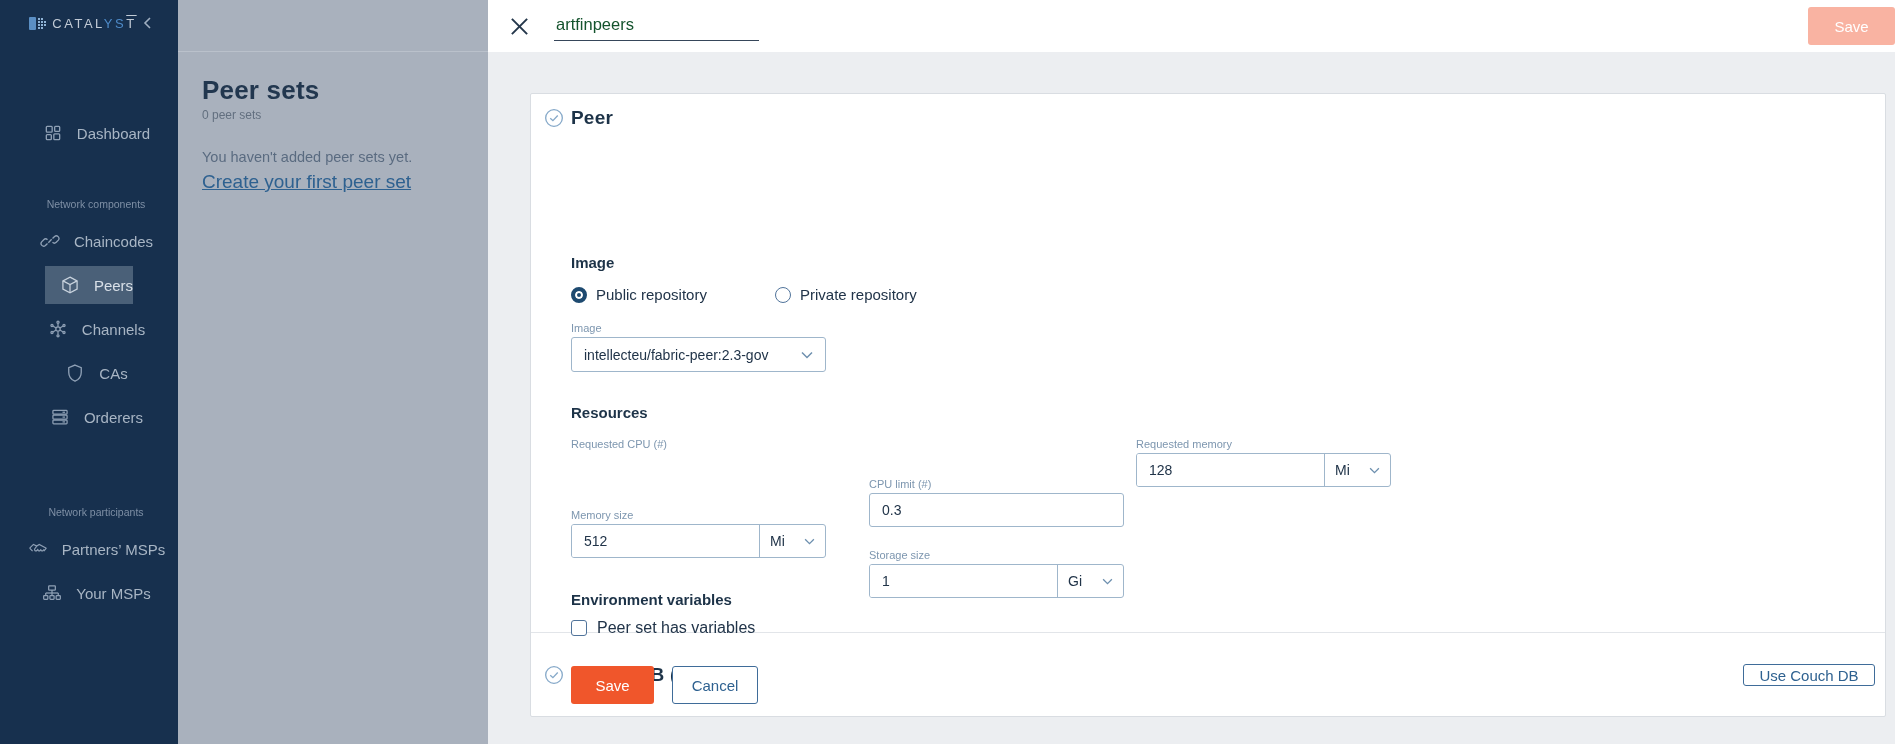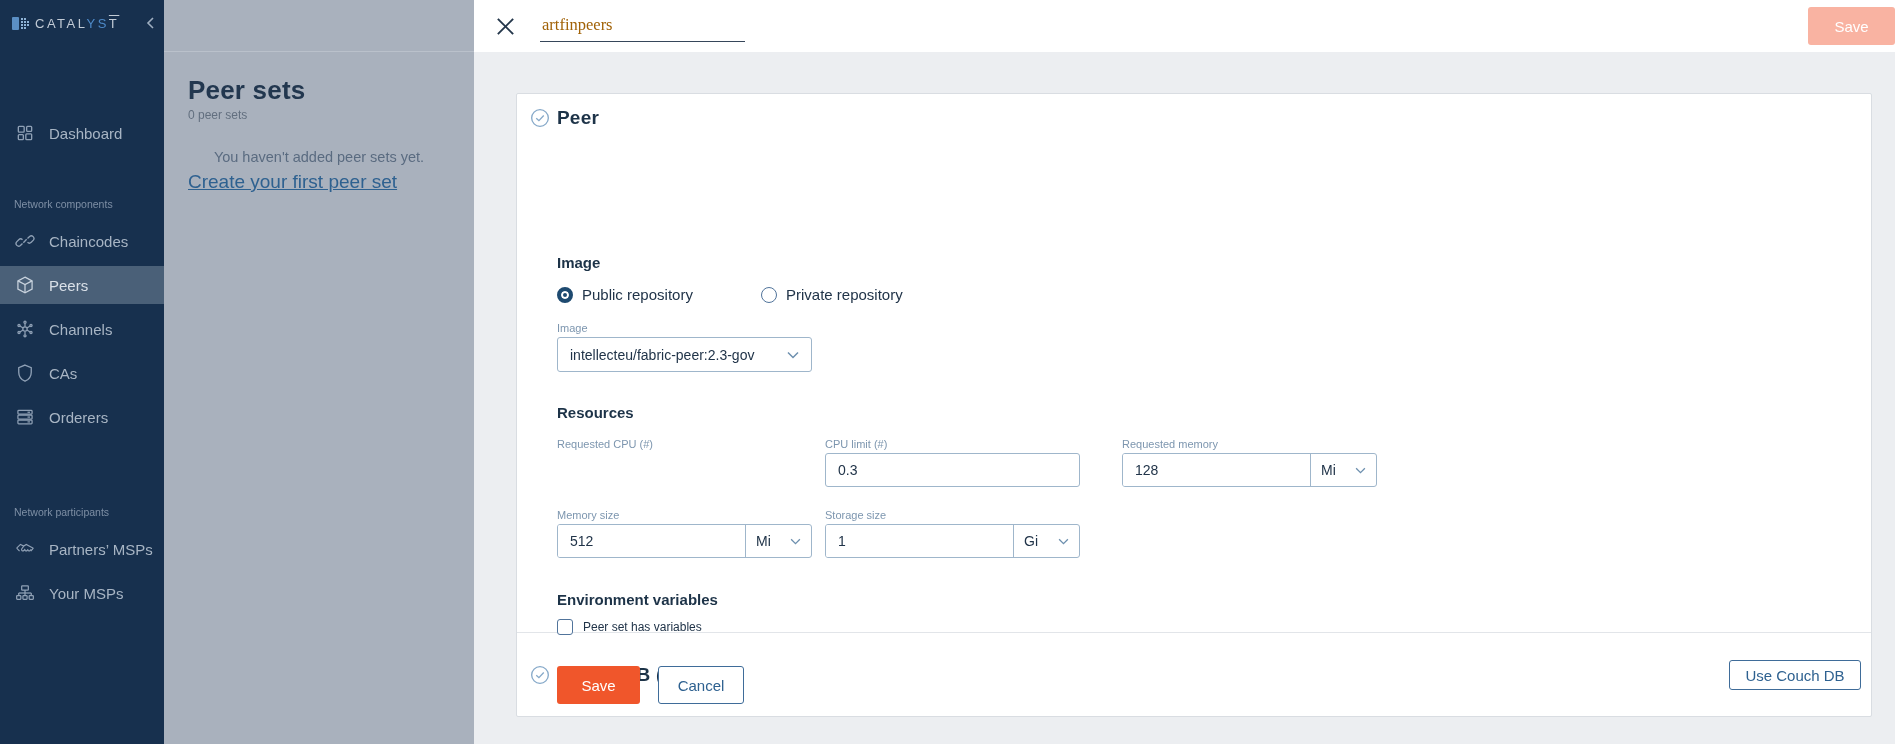--- a/index.html
+++ b/index.html
@@ -1,48 +1,48 @@
 <!DOCTYPE html>
 <html><head>
 <meta charset="utf-8">
 <style>
   * { margin:0; padding:0; box-sizing:border-box; }
   html,body { width:1895px; height:744px; }
   body { font-family:"Liberation Sans", sans-serif; overflow:hidden; }
   .app { display:flex; width:1895px; height:744px; }
 
   
-  .sidebar { width:164px; background:#17304E; color:#A8B5C4; flex-shrink:0; display:flex; flex-direction:column; }
+  .sidebar { width:178px; background:#17304E; color:#A8B5C4; flex-shrink:0; display:flex; flex-direction:column;align-items:center; }
   .logo-row { display:flex; align-items:center; gap:6px; padding:10px 8px 0 12px; height:36px; }
   .logo-text { font-size:13px; letter-spacing:2.5px; color:#C2CBD6; font-weight:400; white-space:nowrap; }
   .logo-text .mid { color:#4E8AC8; }
   .logo-text .last { text-decoration:overline; }
   .collapse-btn { margin-left:auto; color:#9FAEC0; cursor:pointer; display:flex; align-items:center; }
   .nav-item { display:flex; align-items:center; gap:13px; height:38px; padding-left:14px; font-size:15px; color:#A8B5C4; cursor:pointer; margin-bottom:6px; }
   .nav-item .nicon { width:22px; display:flex; justify-content:center; color:#8FA0B5; }
   .nav-item.active { background:#4A6078; color:#D9E0E8; }
   .nav-item.active .nicon { color:#C9D3DE; }
   .nav-dashboard { margin-top:78px; }
   .section-label { font-size:10.5px; color:#7E8FA5; padding-left:14px; margin:40px 0 12px 0; }
   .section-label.second { margin-top:64px; }
 
   
   .panel { width:310px; background:#A9B1BD; flex-shrink:0; position:relative; }
   .panel-topline { position:absolute; top:51px; left:0; right:0; height:1px; background:#BAC1CB; }
   .panel-body { padding:75px 24px 0 24px; }
   .panel-title { font-size:26px; font-weight:bold; color:#22374F; letter-spacing:0.2px; }
   .panel-subtitle { font-size:12px; color:#626F7F; margin-top:2px; }
-  .panel-empty { margin-top:26px; font-size:14.5px; color:#5A6B80; line-height:1.35;text-align:center; }
+  .panel-empty { margin-top:26px; font-size:14.5px; color:#5A6B80; line-height:1.35; }
   .panel-link { display:inline-block; margin-top:3px; font-size:19px; color:#2E6190; text-decoration:underline; cursor:pointer; }
 
   
   .main { flex:1; display:flex; flex-direction:column; background:#ECEEF1; }
   .topbar { height:52px; background:#FFFFFF; display:flex; align-items:center; padding-left:18px; flex-shrink:0; }
   .close-btn { width:26px; height:26px; color:#23364A; cursor:pointer; display:flex; align-items:center; justify-content:center; }
-  .name-input { margin-left:22px; width:205px; border:none; border-bottom:1px solid #36465A; font-size:16.5px; color:#a16207; padding:4px 2px 6px 2px; background:transparent; outline:none; font-family:Liberation Serif, serif; }
+  .name-input { margin-left:22px; width:205px; border:none; border-bottom:1px solid #36465A; font-size:16.5px; color:#14532d; padding:4px 2px 6px 2px; background:transparent; outline:none; font-family:Liberation Sans, sans-serif; }
   .save-top { margin-left:auto; width:87px; height:38px; background:#F9B3A2; color:#FFFFFF; border:none; border-radius:3px; font-size:15px; cursor:default; font-family:"Liberation Sans", sans-serif; }
 
   .content { flex:1; position:relative; }
   .card { position:absolute; left:42px; top:41px; width:1356px; height:624px; background:#FFFFFF; border:1px solid #D9DDE2; border-radius:2px; }
   .section-peer { height:539px; border-bottom:1px solid #E2E5E9; position:relative; }
   .sec-title-row { display:flex; align-items:center; gap:7px; padding:13px 0 0 13px; }
   .check-circle { color:#86A9C9; display:flex; }
   .sec-title { font-size:19px; font-weight:bold; color:#1D3348; letter-spacing:0.2px; }
 
   .form-area { position:absolute; left:40px; top:0; right:0; }
@@ -57,35 +57,35 @@
   .field-label { font-size:11px; color:#7D96AF; margin-bottom:3px; }
   .img-select-wrap { position:absolute; top:228px; width:255px; }
   .select-box { height:35px; border:1px solid #9FB6CB; border-radius:3px; display:flex; align-items:center; justify-content:space-between; padding:0 12px; font-size:14px; color:#213449; cursor:pointer; background:#FFF; }
   .chev { color:#6E90AF; display:flex; }
 
   .subhead.resources { position:absolute; top:310px; }
   .frow { position:absolute; height:50px; left:0; right:0; }
   .frow.r1 { top:344px; }
   .frow.r2 { top:415px; }
   .field { position:absolute; width:255px; }
-  .c0 { left:0; } .c1 { left:268px; } .c2 { left:565px; }
+  .c0 { left:0; } .c1 { left:298px;margin-top:40px; } .c2 { left:565px; }
   .tinput { width:100%; height:34px; border:1px solid #9FB6CB; border-radius:3px; font-size:14px; color:#213449; padding:0 12px; outline:none; font-family:"Liberation Sans", sans-serif; background:#FFF; }
   .group { display:flex; height:34px; border:1px solid #9FB6CB; border-radius:3px; background:#FFF; overflow:hidden; }
   .group input { flex:1; min-width:0; border:none; outline:none; font-size:14px; color:#213449; padding:0 12px; font-family:"Liberation Sans", sans-serif; }
   .unit { width:66px; border-left:1px solid #9FB6CB; display:flex; align-items:center; justify-content:space-between; padding:0 10px; font-size:14px; color:#213449; cursor:pointer; }
 
   .subhead.env { position:absolute; top:497px; }
-  .check-row { position:absolute; top:525px; display:flex; align-items:center; gap:10px; font-size:12px; color:#213449; }
+  .check-row { position:absolute; top:525px; display:flex; align-items:center; gap:10px; font-size:16px; color:#213449; }
   .checkbox { width:16px; height:16px; border:1.5px solid #51749B; border-radius:3px; background:#FFF; cursor:pointer; }
   .btn-row { position:absolute; top:572px; display:flex; gap:18px; }
   .btn-save { width:83px; height:38px; background:#F0562B; color:#FFF; border:none; border-radius:3px; font-size:15px; cursor:pointer; font-family:"Liberation Sans", sans-serif; }
   .btn-cancel { width:86px; height:38px; background:#FFF; color:#2E6190; border:1px solid #3F6C99; border-radius:3px; font-size:15px; cursor:pointer; font-family:"Liberation Sans", sans-serif; }
 
   .section-couch { height:84px; display:flex; align-items:center; padding:0 10px 0 13px; gap:7px; }
-  .btn-couch { margin-left:auto; width:132px; height:30px; background:#FFF; color:#2E6190; border:1px solid #3F6C99; border-radius:3px; font-size:15px; cursor:pointer; font-family:"Liberation Sans", sans-serif; }
+  .btn-couch { margin-left:auto; width:132px; height:22px; background:#FFF; color:#2E6190; border:1px solid #3F6C99; border-radius:3px; font-size:15px; cursor:pointer; font-family:"Liberation Sans", sans-serif; }
 </style>
 </head>
 <body>
 
 <div class="app">
 
   <div class="sidebar">
     <div class="logo-row">
       <span style="display:flex">
         <svg width="17" height="15" viewBox="0 0 17 15">

